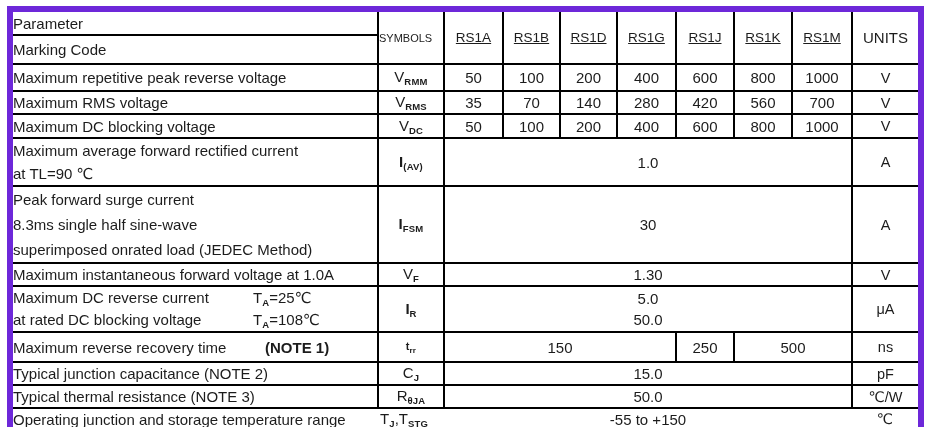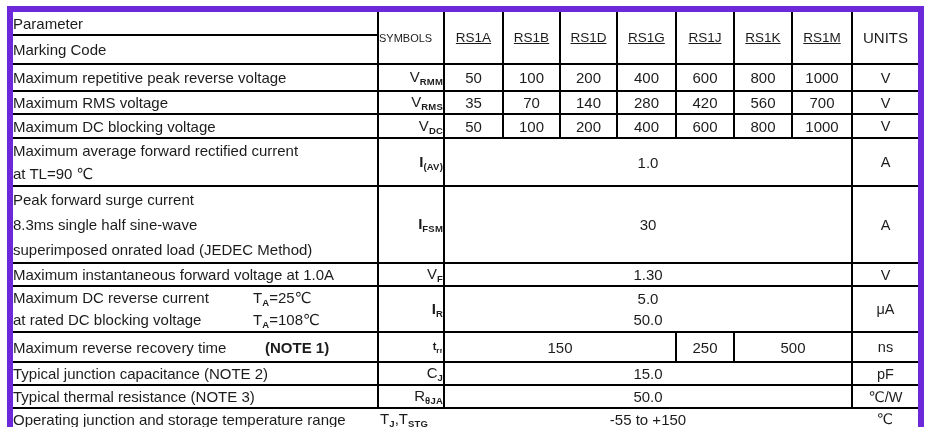--- a/index.html
+++ b/index.html
@@ -8,21 +8,21 @@
   table.spec td, table.spec th{border:2px solid #000;padding:0;font-weight:normal;vertical-align:middle;overflow:hidden;}
   table.spec{border:6px solid #6d28d9;}
   
   .hparam{font-size:15px;text-align:left;padding-left:8px;}
   .hsym{font-size:11px;font-weight:bold;text-align:left;letter-spacing:0px;}
   .hpart{font-size:13.5px;font-weight:bold;text-align:center;text-decoration:underline;}
   .hunits{font-size:15px;font-weight:bold;text-align:center;border-bottom:3px solid #000;}
   .hbot{border-bottom:3px solid #000;}
   
   .pc{font-size:15px;text-align:left;padding-left:8px;position:relative;}
-  .sc{font-size:15px;text-align:right;}
+  .sc{font-size:15px;text-align:center;}
   .vc{font-size:15px;text-align:center;}
   .uc{font-size:14.5px;text-align:center;}
   .sc sub, .pc sub{font-size:9.5px;font-weight:bold;vertical-align:-3px;letter-spacing:.2px;}
   .sc.bold > span{font-weight:bold;}
   .sc.tiny{font-size:11px;font-weight:bold;border-radius:7px;}
   .sc.tiny sub{font-size:8px;}
   .pline{position:relative;line-height:22px;}
   .cond{position:absolute;left:240px;top:0;}
   .noteoff{position:absolute;left:252px;top:50%;transform:translateY(-50%);font-weight:bold;}
   .bl3{border-left:3px solid #000;}

